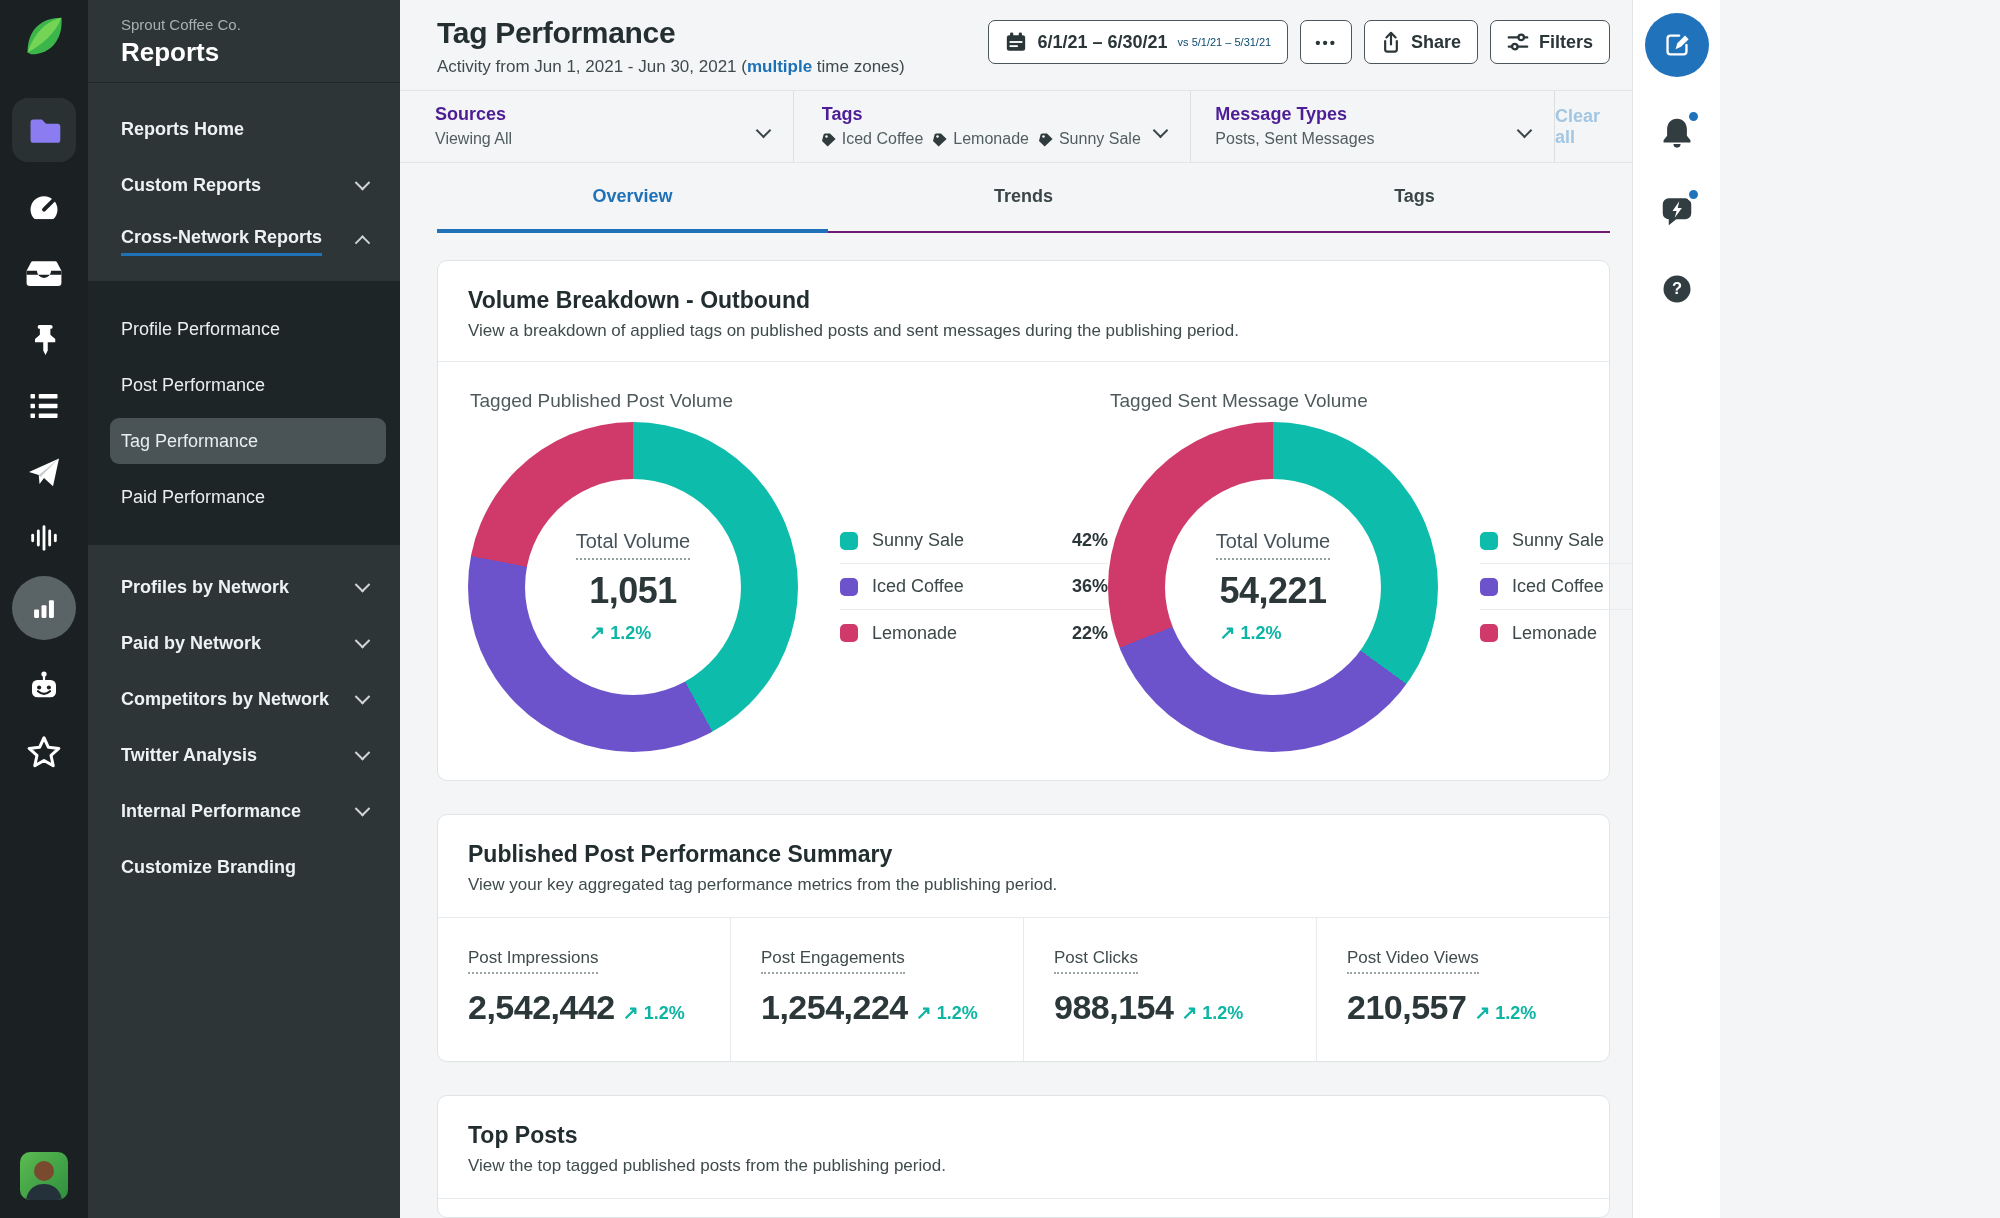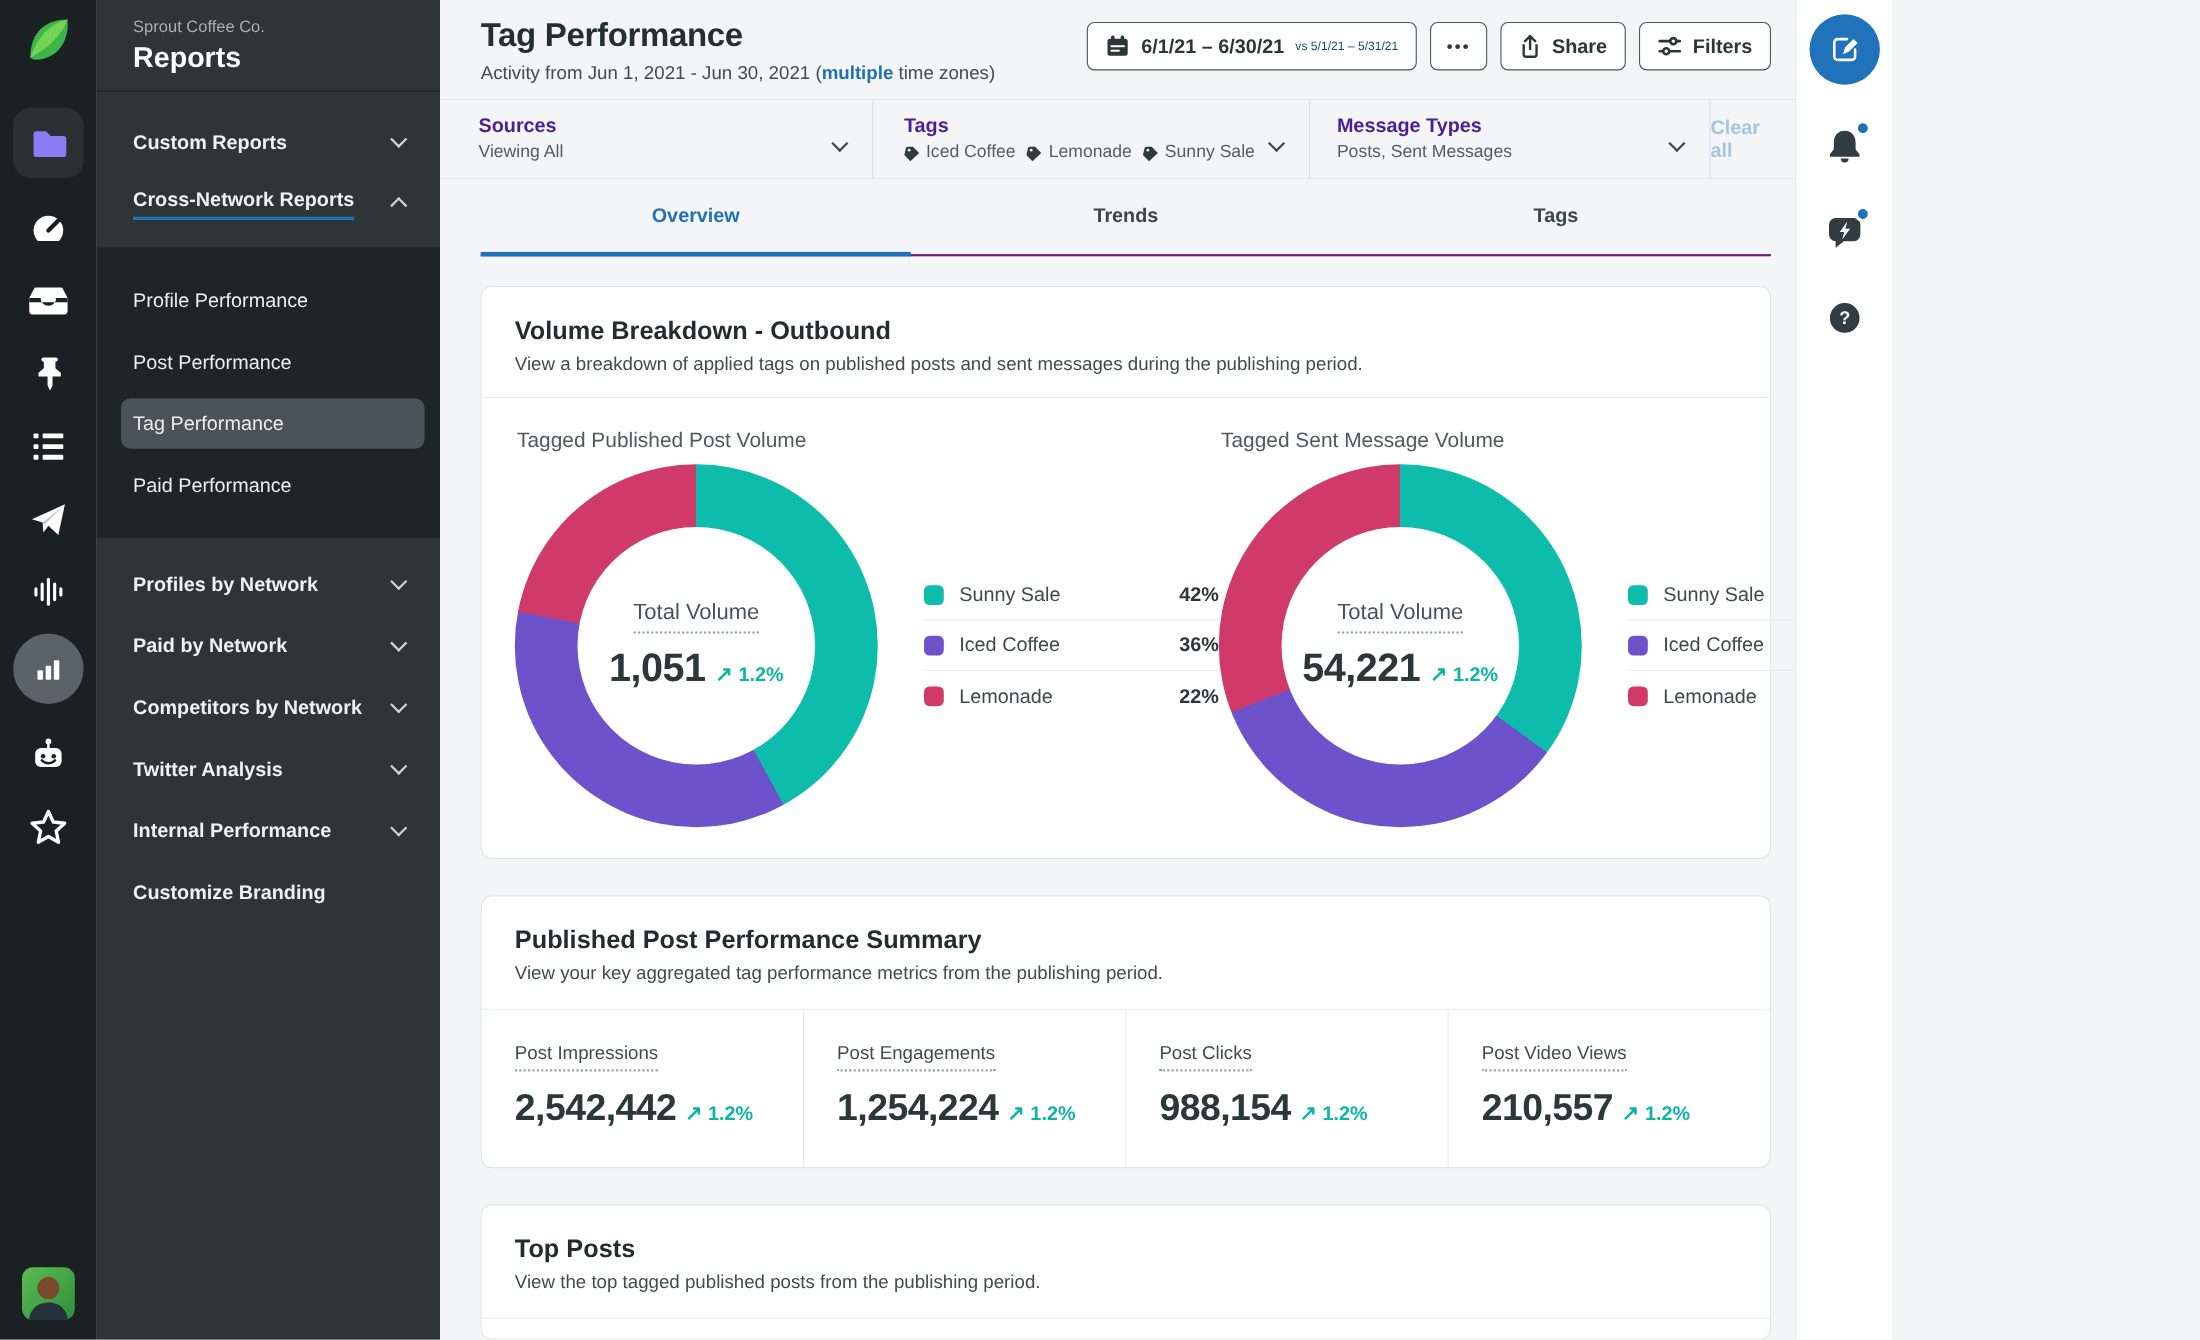--- a/index.html
+++ b/index.html
@@ -83,21 +83,21 @@
   .c-sub { margin-top:7px; font-size:17px; color:#3f4b4d; }
 
   .charts-row { display:flex; padding:10px 30px 28px; }
   .chart-col { flex:1; }
   .chart-label { margin:18px 0 10px 2px; font-size:19px; color:#4e5a5c; }
   .chart-flex { display:flex; align-items:center; gap:42px; }
   .donut { width:330px; height:330px; border-radius:50%; position:relative; flex:none; }
   .donut-hole { position:absolute; inset:57px; background:#fff; border-radius:50%;
                 display:flex; flex-direction:column; align-items:center; justify-content:center; }
   .dh-label { font-size:20px; color:#46535a; border-bottom:2px dotted #93a0a2; padding-bottom:5px; }
-  .dh-value-row { margin-top:10px; display:flex; align-items:baseline; gap:9px; }
+  .dh-value-row { margin-top:10px; display:flex; align-items:baseline; gap:9px;flex-direction:column; }
   .dh-value { font-size:36px; font-weight:bold; color:#2c3739; letter-spacing:-0.5px; }
   .trend { color:#0db5a5; font-size:18px; font-weight:bold; white-space:nowrap; }
   .trend .arrow { font-size:19px; }
   .legend { width:268px; }
   .lg-row { display:flex; align-items:center; height:46px; border-bottom:1px solid #e9eced; }
   .lg-row:last-child { border-bottom:none; }
   .lg-swatch { width:18px; height:18px; border-radius:5px; flex:none; }
   .lg-name { margin-left:14px; flex:1; font-size:18px; color:#3c4849; }
   .lg-pct { font-size:18px; font-weight:bold; color:#2b3639; }
 
@@ -217,20 +217,23 @@
         </svg>
     </div>
   </div>
 
   <div class="sidebar">
     <div class="sb-head">
       <div class="sb-org">Sprout Coffee Co.</div>
       <div class="sb-title">Reports</div>
     </div>
     <div class="sb-nav">
+      <div class="nav-item">
+        <span>Reports Home</span>
+      </div>
       <div class="nav-item">
         <span>Custom Reports</span>
         <span class="chev down"></span>
       </div>
       <div class="nav-item">
         <span class="underlined">Cross-Network Reports</span>
         <span class="chev up"></span>
       </div>
       <div class="subnav">
         <div class="sub-item">

